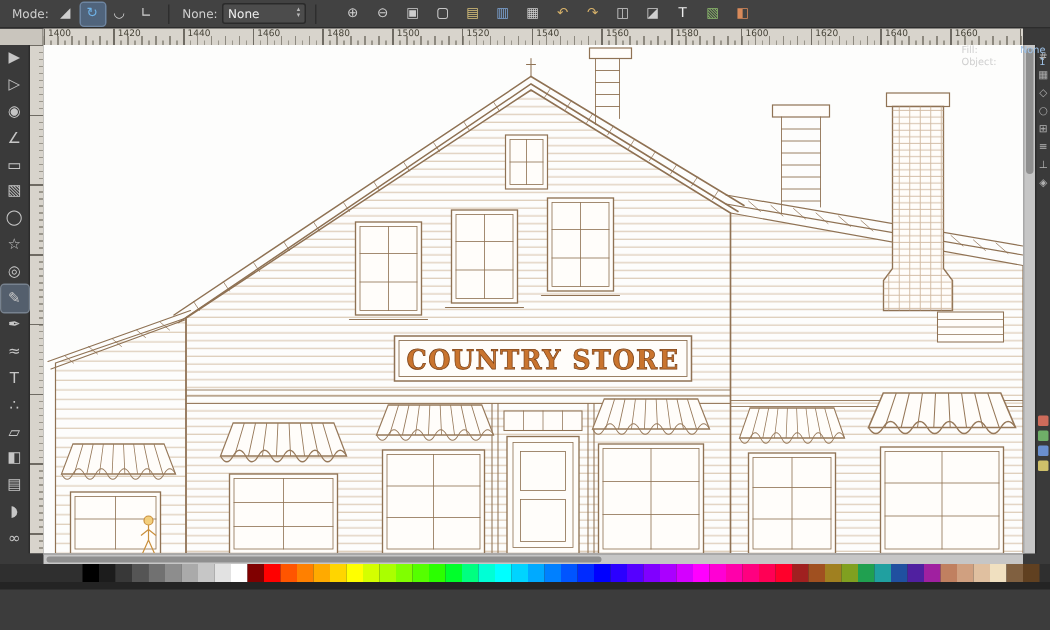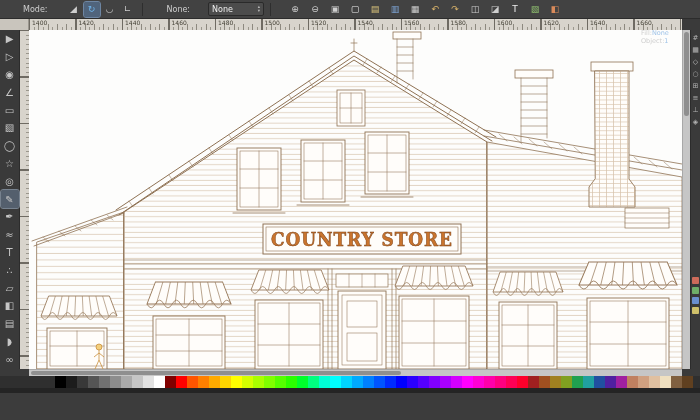--- a/index.html
+++ b/index.html
@@ -8,31 +8,31 @@
 
   .titlebar{height:13px;background:#1f1f1f;color:#b9b9b9;font-size:8px;display:flex;align-items:center;justify-content:center;position:relative}
   .app-icon{position:absolute;left:3px;top:3px;width:7px;height:7px;background:#555;border-radius:2px}
   .win-controls{position:absolute;right:4px;top:0;height:13px;display:flex;gap:5px;align-items:center;color:#9a9a9a;font-size:7px}
   .win-btn{cursor:default}
 
   .menubar{height:14px;background:#3a3a3a;display:flex;align-items:center;padding-left:3px;border-bottom:1px solid #2d2d2d}
   .menu-item{color:#d8d8d8;font-size:8px;padding:0 5px;white-space:nowrap}
 
   .toolbar{height:19px;background:#424242;display:flex;align-items:center;padding-left:5px;border-bottom:1px solid #2c2c2c;position:relative}
-  .tb-label{color:#cfcfcf;font-size:8px;margin:0 18px;white-space:nowrap}
+  .tb-label{color:#cfcfcf;font-size:8px;margin:0 3px;white-space:nowrap}
   .mode-group,.cmd-group{display:flex;align-items:center;gap:2px}
   .cmd-group{margin-left:10px;gap:4px}
   .tb-btn{width:16px;height:15px;display:flex;align-items:center;justify-content:center;color:#cfcfcf;font-size:9px;border-radius:2px}
   .tb-btn.active{background:#50647c;outline:1px solid #6d85a2}
   .sep{width:1px;height:13px;background:#2e2e2e;margin:0 6px}
   .combo{height:14px;width:56px;background:#4c4c4c;border:1px solid #2a2a2a;display:flex;align-items:center;justify-content:space-between;font-size:8px;color:#eee;padding:0 3px;border-radius:2px}
   .spin{display:flex;flex-direction:column;font-size:4.5px;line-height:4.5px;color:#bbb}
 
   .style-box{position:absolute;top:29px;right:3px;width:56px;font-size:6.5px;line-height:8px;color:#cfcfcf;z-index:6}
-  .style-row{display:flex;}
+  .style-row{display:flex;justify-content:space-between}
   .style-row .val{color:#9fc3e8}
 
   .ruler-row{height:11px;display:flex}
   .ruler-corner{width:29px;background:#c9c5bd;border-right:1px solid #9a968e}
   .ruler-corner-r{width:18px;background:#3a3a3a}
   .h-ruler{flex:1;position:relative;background-color:#d8d4cc;
     background-image:
       repeating-linear-gradient(90deg,#6f6b63 0 1px,transparent 1px 46.5px),
       repeating-linear-gradient(90deg,#8d897f 0 1px,transparent 1px 9.3px),
       repeating-linear-gradient(90deg,#9b978d 0 1px,transparent 1px 4.65px);

